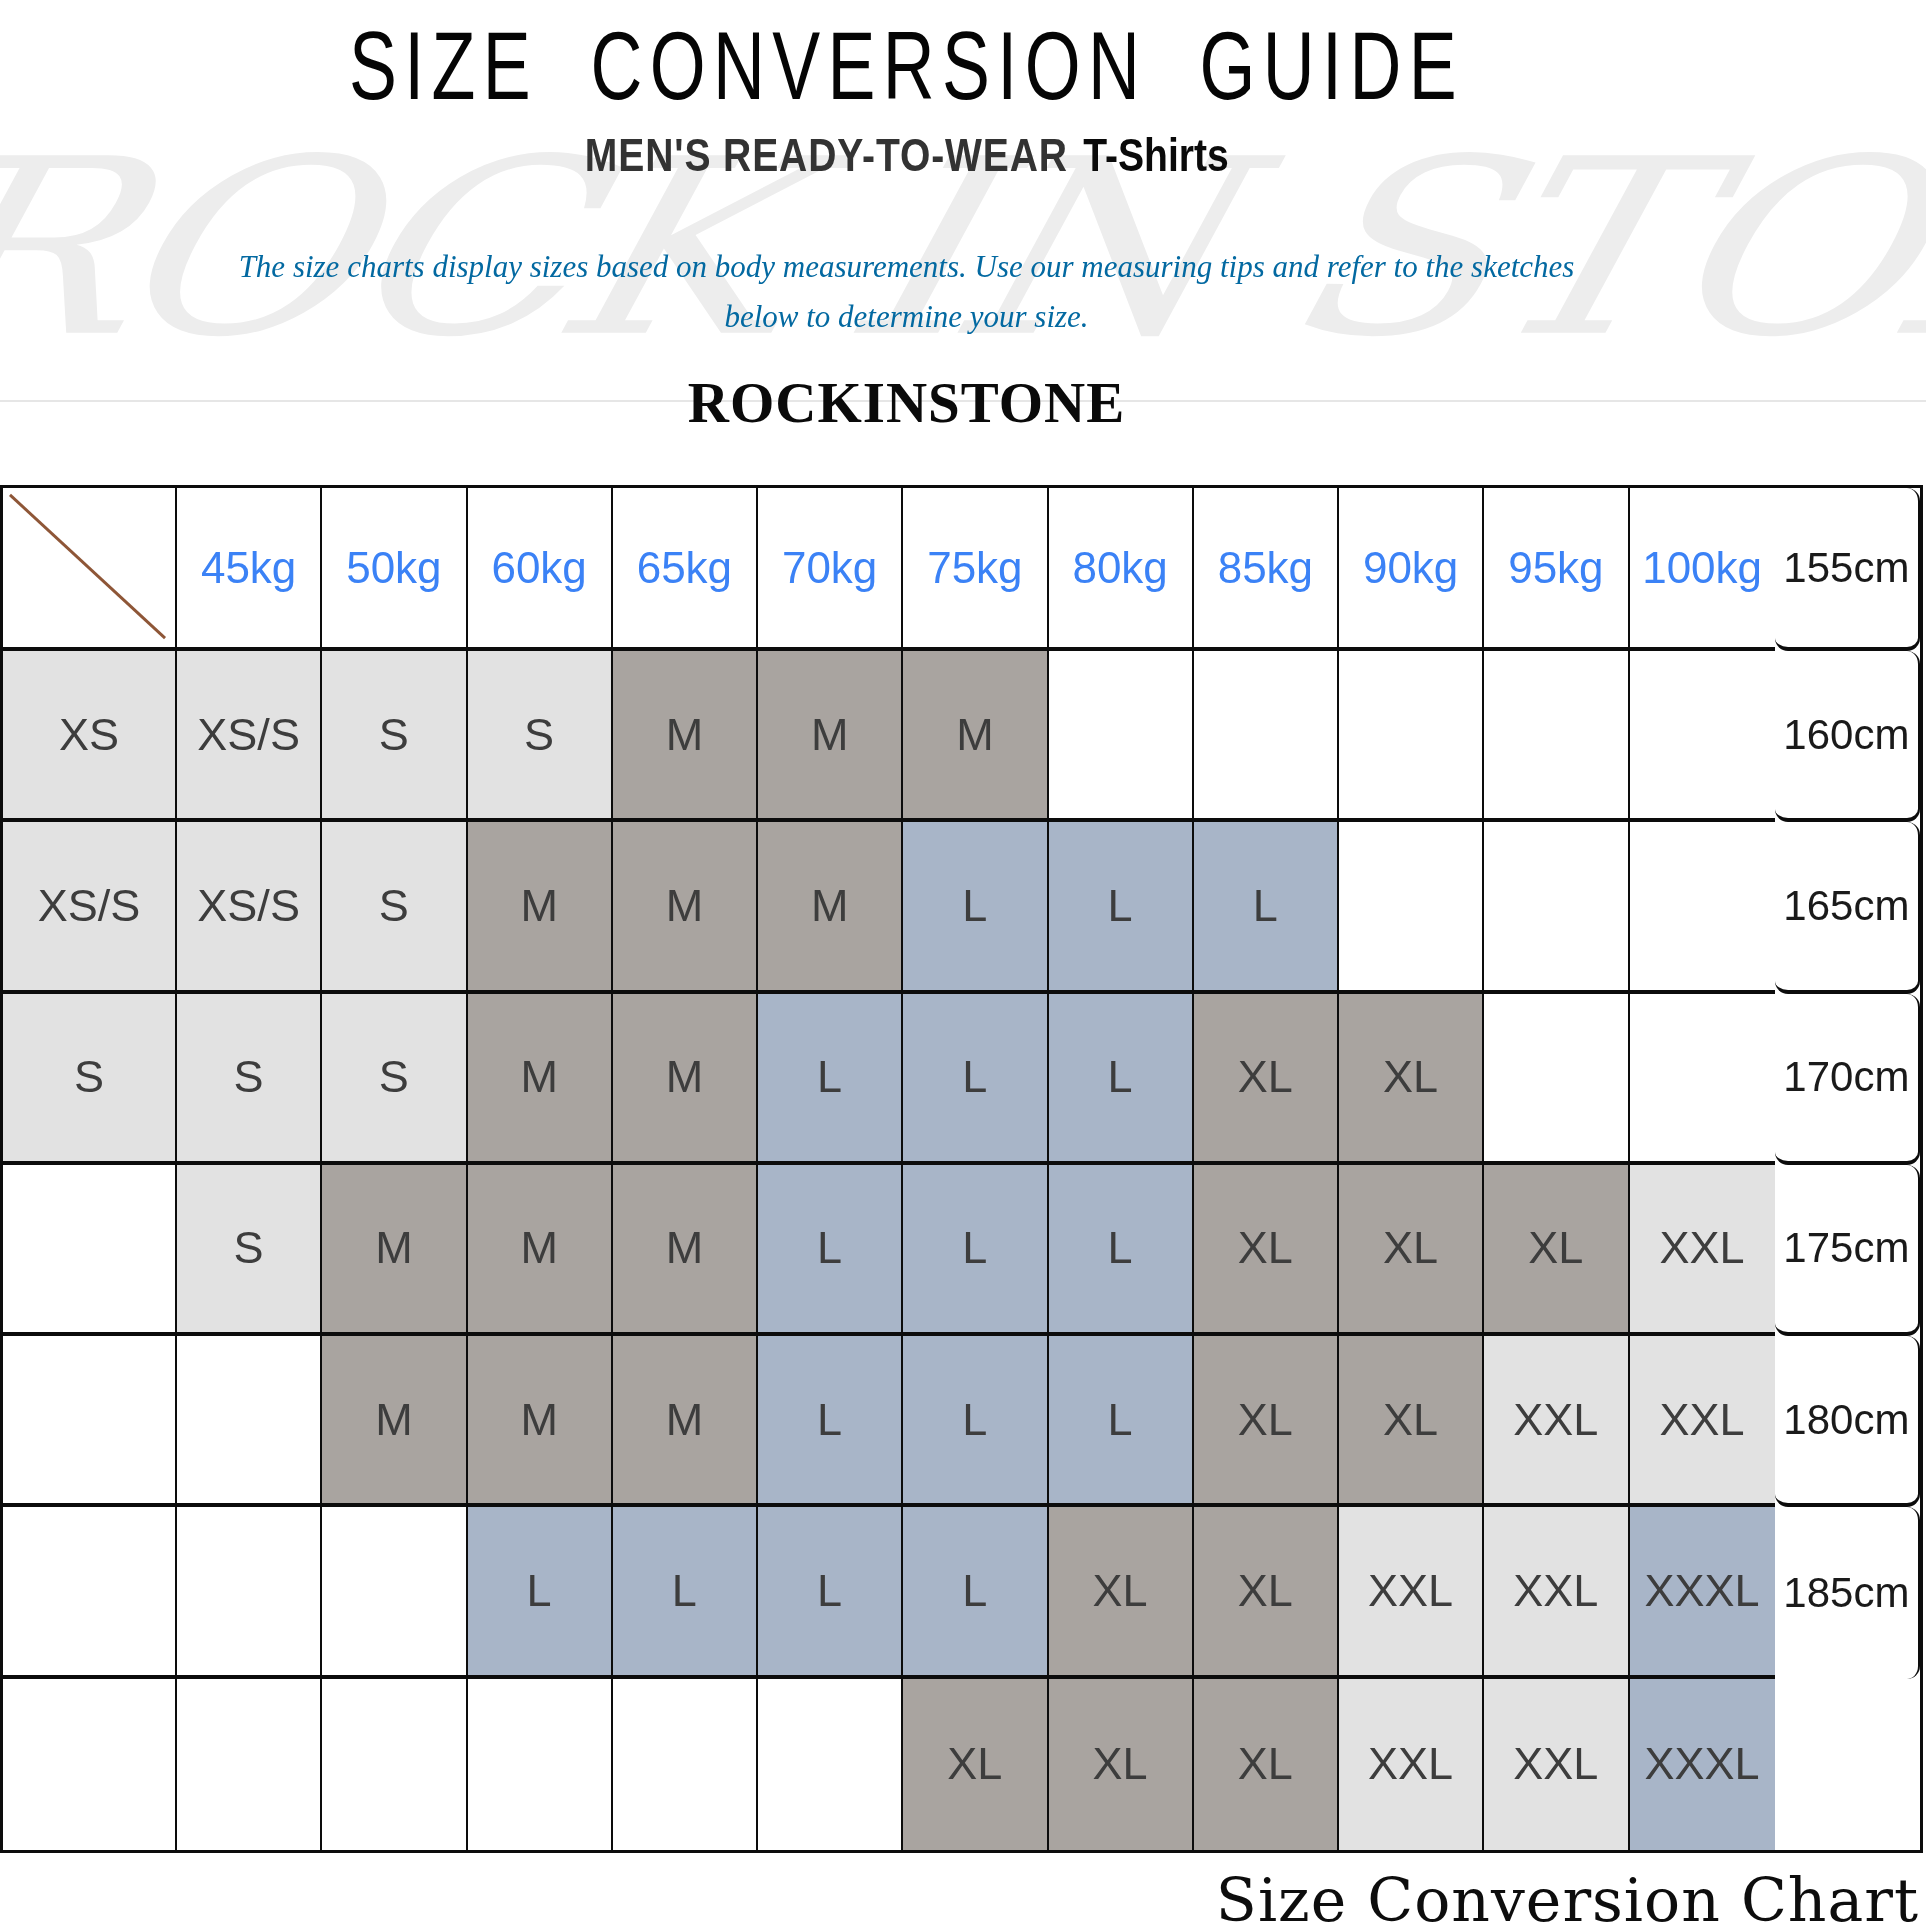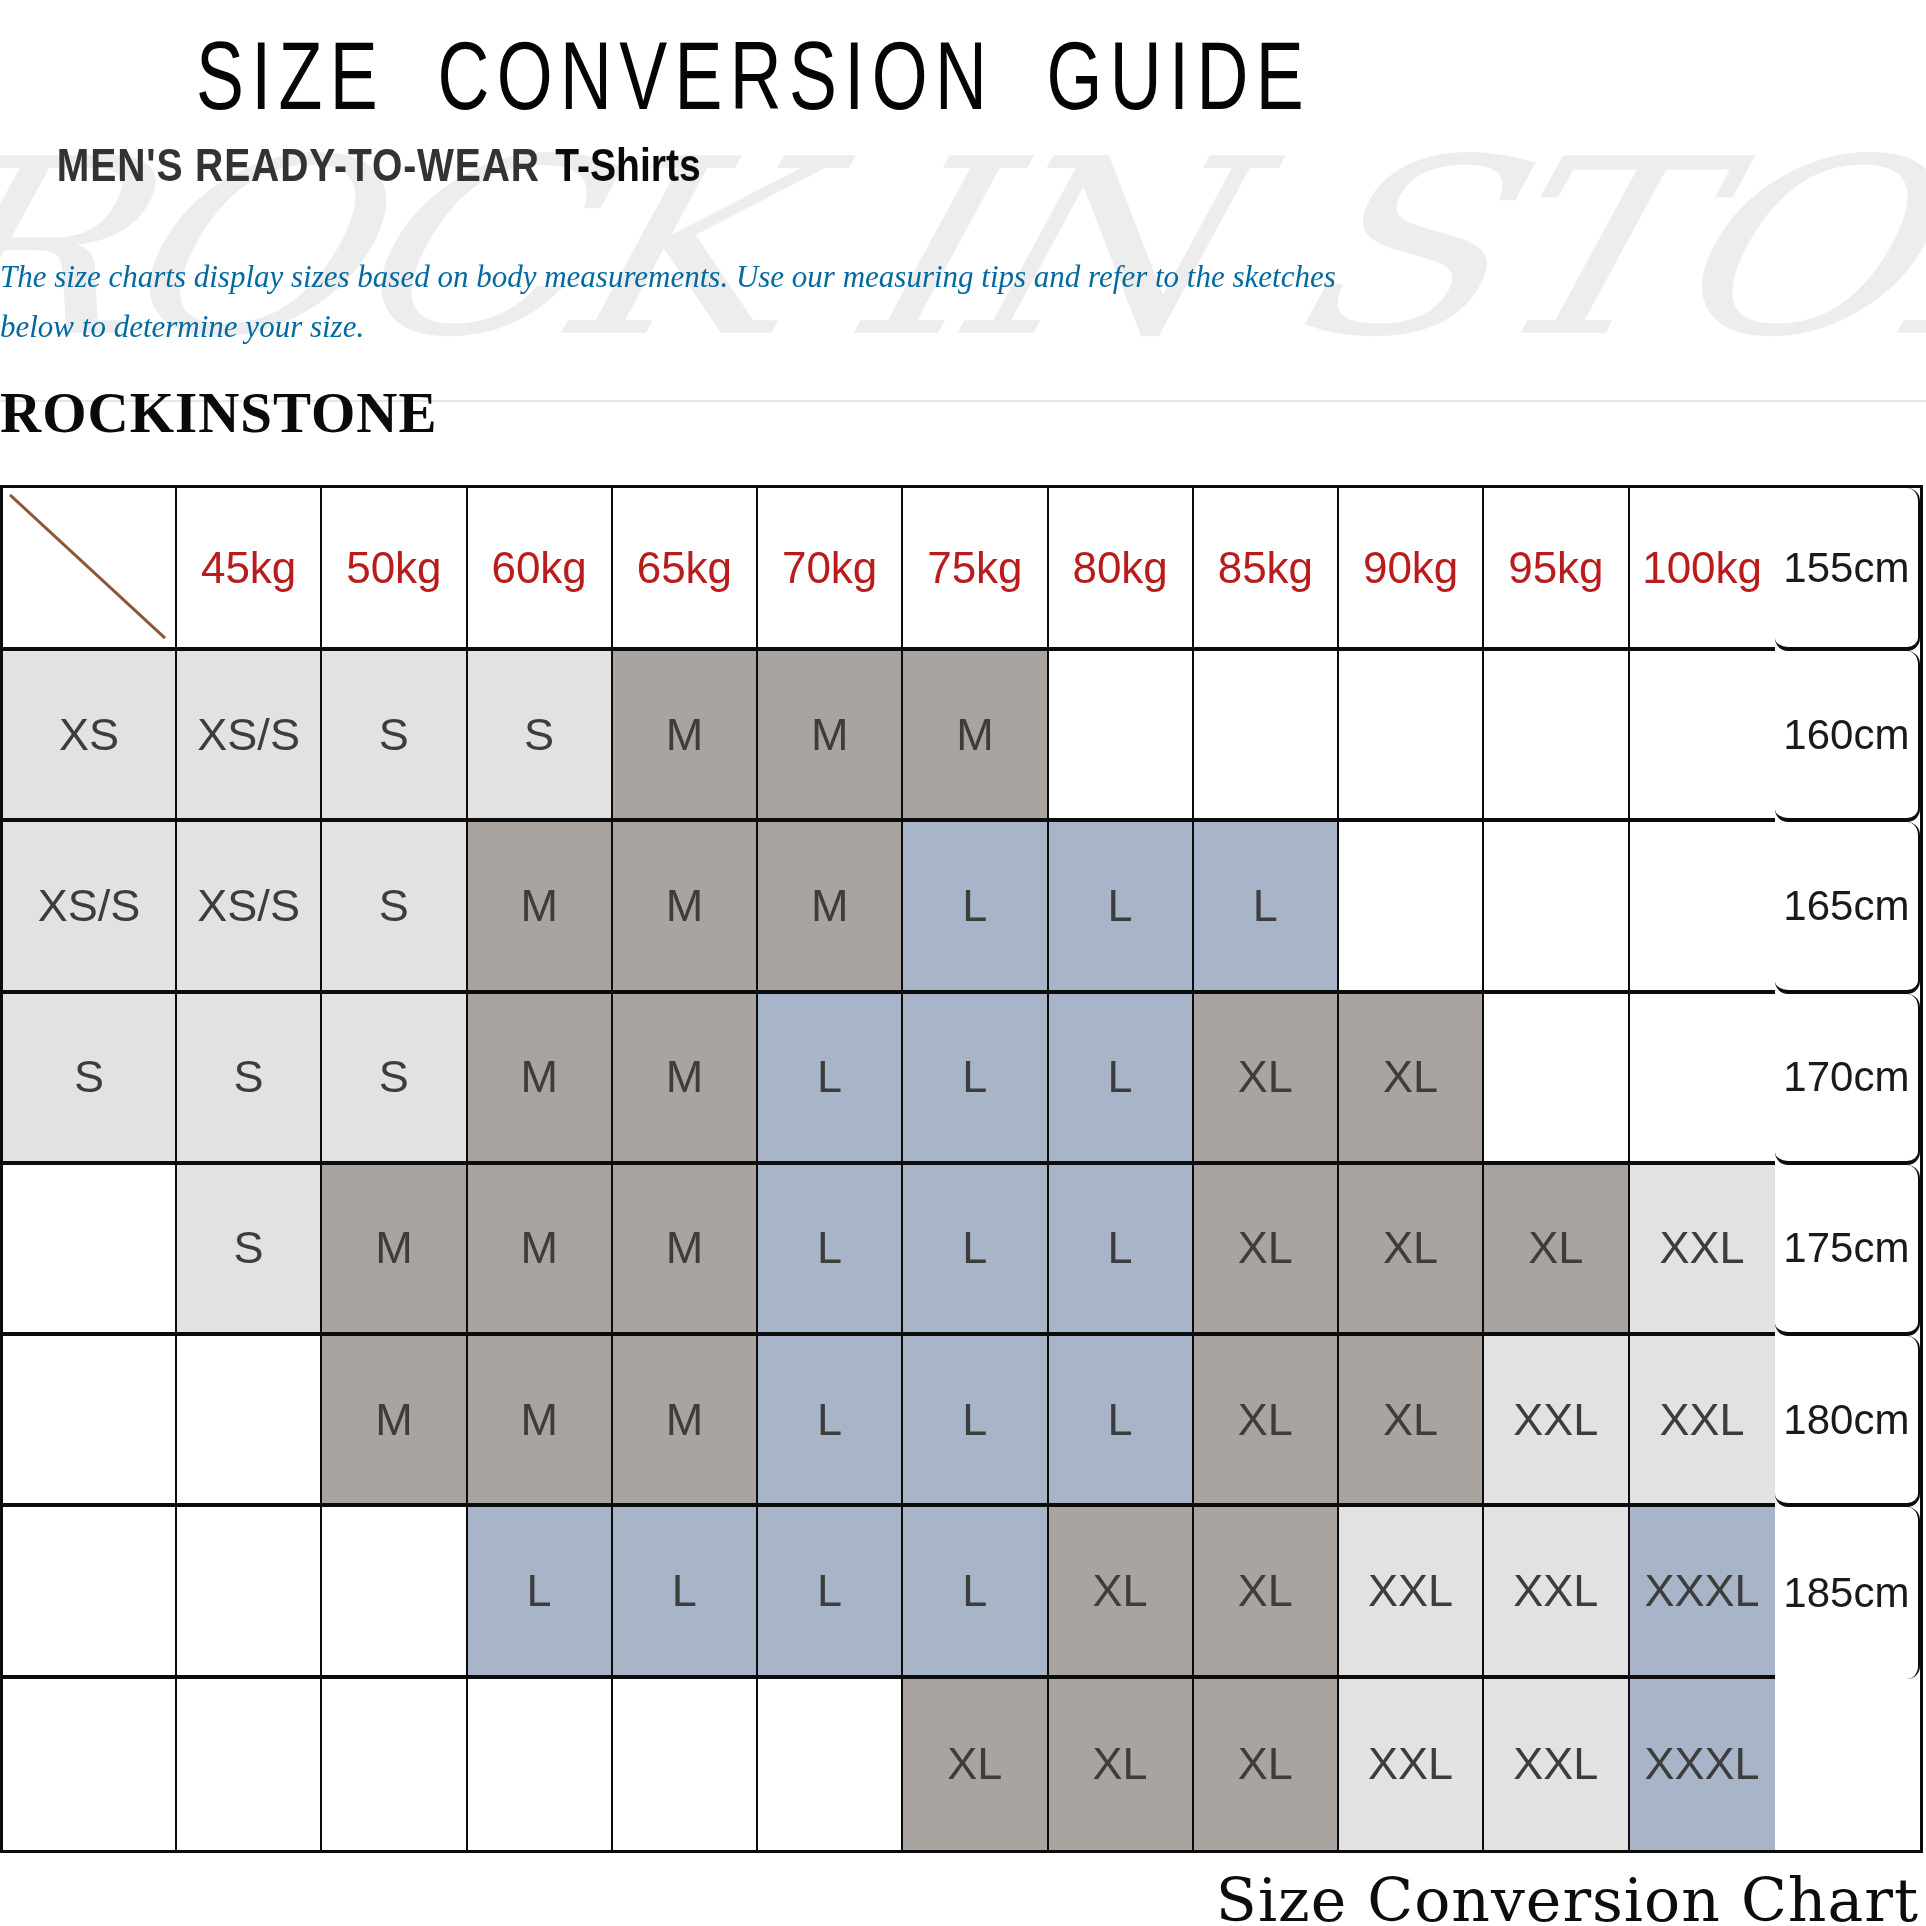--- a/index.html
+++ b/index.html
@@ -21,21 +21,21 @@
     white-space:nowrap;
     transform:scaleY(.82) skewX(-14deg);
     transform-origin:left top;
     user-select:none;
   }
   .faint-rule{
     position:absolute;top:400px;left:0;width:1927px;height:2px;
     background:#e6e6e6;z-index:0;
   }
   
-  .head-block{position:absolute;top:16px;left:0;width:1813px;z-index:1;text-align:left;}
+  .head-block{position:absolute;top:6px;left:0;width:1813px;z-index:1;text-align:center;}
   .title-wrap{margin-top:4px;}
   .page-title{
     display:inline-block;
     font-size:97px;font-weight:400;color:#050505;
     letter-spacing:10px;word-spacing:34px;
     transform:scaleX(.74);transform-origin:center;
     white-space:nowrap;
   }
   .subtitle-wrap{margin-top:6px;}
   .subtitle-inner{display:inline-block;transform:scaleX(.85);transform-origin:center;white-space:nowrap;}
@@ -67,21 +67,21 @@
   .cell{
     box-sizing:border-box;
     border-right:2px solid #0c0c0c;
     border-bottom:4px solid #0c0c0c;
     display:flex;align-items:center;justify-content:center;
     background:#ffffff;
     overflow:hidden;
   }
   .cell.last-col{border-right:none;}
   .cell.last-row{border-bottom:none;}
-  .header-cell{font-size:44px;color:#b91c1c;}
+  .header-cell{font-size:44px;color:#3b82f6;}
   .row-header{font-size:42px;color:#1a1a1a;border-radius:13px;}
   .size-cell{font-size:45px;color:#3d3d3d;}
   .tone-light{background:var(--cell-light,#e2e2e2);}
   .tone-taupe{background:var(--cell-taupe,#a9a4a0);}
   .tone-blue{background:var(--cell-blue,#a8b5c8);}
   .corner svg{display:block;}
   
   .caption{
     position:absolute;top:1865px;right:8px;z-index:1;
     font-family:"DejaVu Serif", serif;

